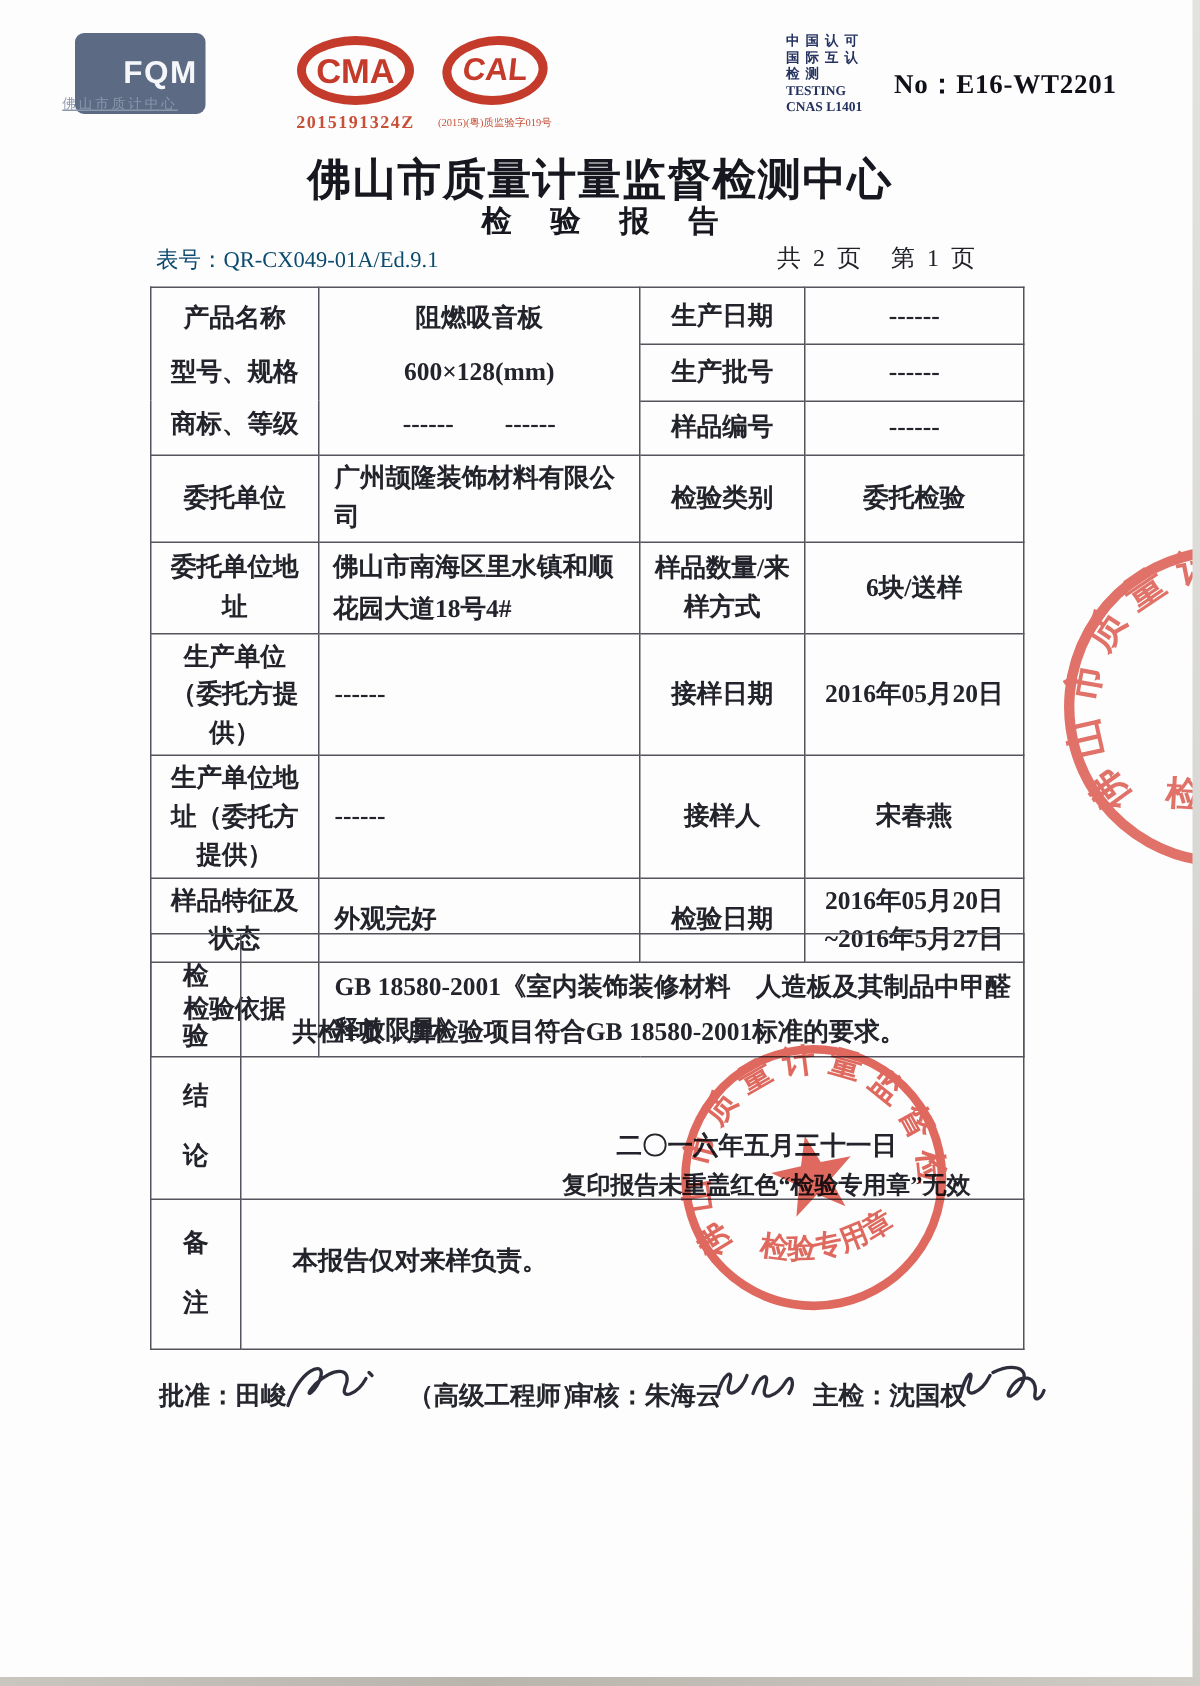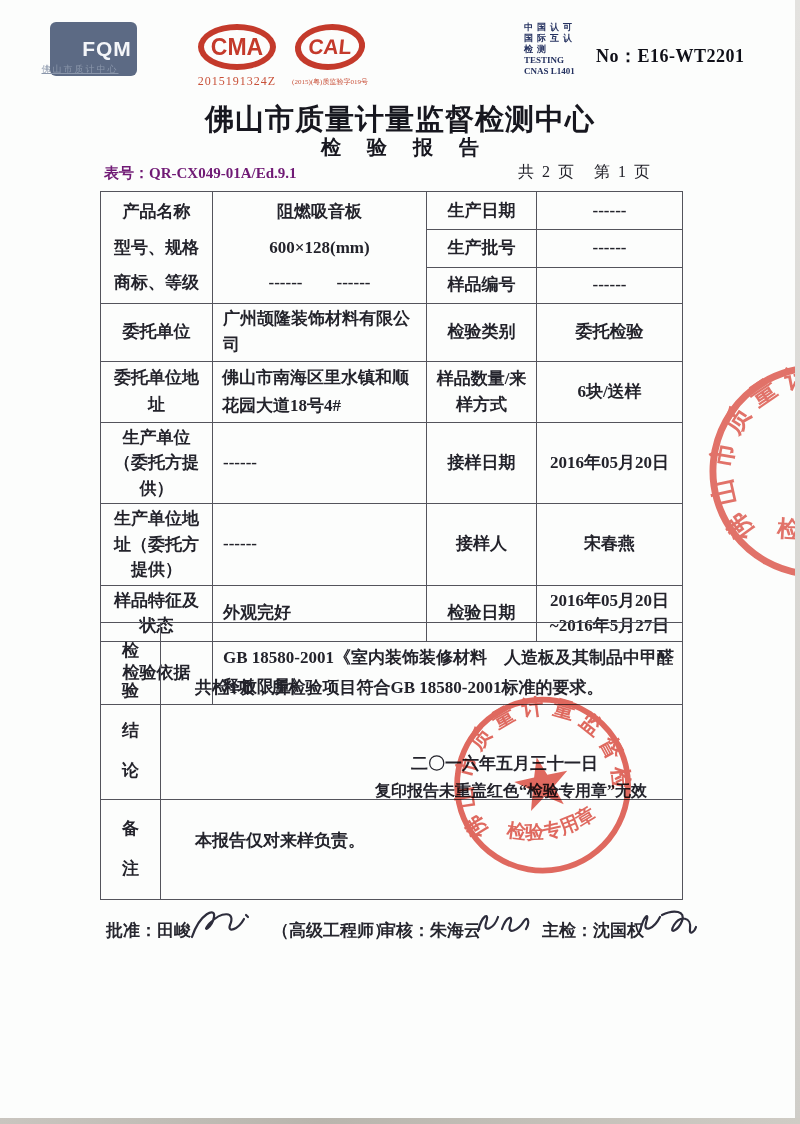--- a/index.html
+++ b/index.html
@@ -9,34 +9,34 @@
   
   .fqm-box{position:absolute;left:50px;top:22px;width:60px;height:54px;background:#5c6a84;border-radius:6px;
     display:flex;align-items:center;justify-content:center;color:#f4f6f9;font-family:"Liberation Sans",sans-serif;
     font-weight:700;font-size:21px;letter-spacing:1px;padding-left:27px;}
   .fqm-cap{position:absolute;left:22px;top:63px;width:116px;text-align:center;font-size:9px;color:#8b97ab;letter-spacing:2px;text-decoration:underline;}
 
   .oval{position:absolute;border:6px solid #c43a2b;border-radius:50%;display:flex;align-items:center;justify-content:center;
     color:#c43a2b;font-family:"Liberation Sans",sans-serif;font-weight:900;}
   .cma-oval{left:198px;top:24px;width:66px;height:34px;font-size:23px;letter-spacing:0;}
   .cal-oval{left:295px;top:24px;width:58px;height:34px;font-size:21px;transform:skewX(-6deg);}
-  .cma-cap{position:absolute;left:192px;top:74px;width:90px;text-align:center;font-size:12px;color:#c85038;letter-spacing:1px;}
+  .cma-cap{position:absolute;left:192px;top:74px;width:90px;text-align:center;font-size:12px;color:#c85038;letter-spacing:1px;font-weight:bold;}
   .cal-cap{position:absolute;left:288px;top:77px;width:84px;text-align:center;font-size:7px;color:#c85038;}
 
   .ilac-wrap{position:absolute;left:372px;top:18px;}
   .cnas-wrap{position:absolute;left:444px;top:30px;}
   .cnas-lines{position:absolute;left:524px;top:22px;color:#253260;font-size:9px;line-height:11px;font-weight:700;}
   .cnas-lines .cjk{letter-spacing:4px;}
   .report-no{position:absolute;left:596px;top:44px;font-size:18px;font-weight:700;color:#101018;letter-spacing:.5px;}
 
   
   .org-title{position:absolute;left:0;top:100px;width:100%;text-align:center;font-size:29px;font-weight:700;color:#17171f;letter-spacing:1px;}
   .doc-title{position:absolute;left:0;top:134px;width:100%;text-align:center;font-size:20px;font-weight:700;color:#17171f;
     letter-spacing:26px;text-indent:26px;}
-  .meta-form{position:absolute;left:104px;top:164px;font-size:15px;color:#701a75;font-weight:bold;}
+  .meta-form{position:absolute;left:104px;top:164px;font-size:15px;color:#0c4a6e;}
   .meta-pages{position:absolute;left:518px;top:162px;font-size:16px;color:#22222a;letter-spacing:2px;}
 
   
   table{border-collapse:collapse;table-layout:fixed;}
   td{border:1px solid #54545c;font-size:17px;font-weight:700;color:#23232b;padding:2px 6px;vertical-align:middle;
      line-height:1.55;overflow:hidden;}
   .tbl-main{position:absolute;left:100px;top:191px;width:582px;}
   .lab{text-align:center;}
   .val{text-align:center;}
   .left{text-align:left;padding-left:10px;}

